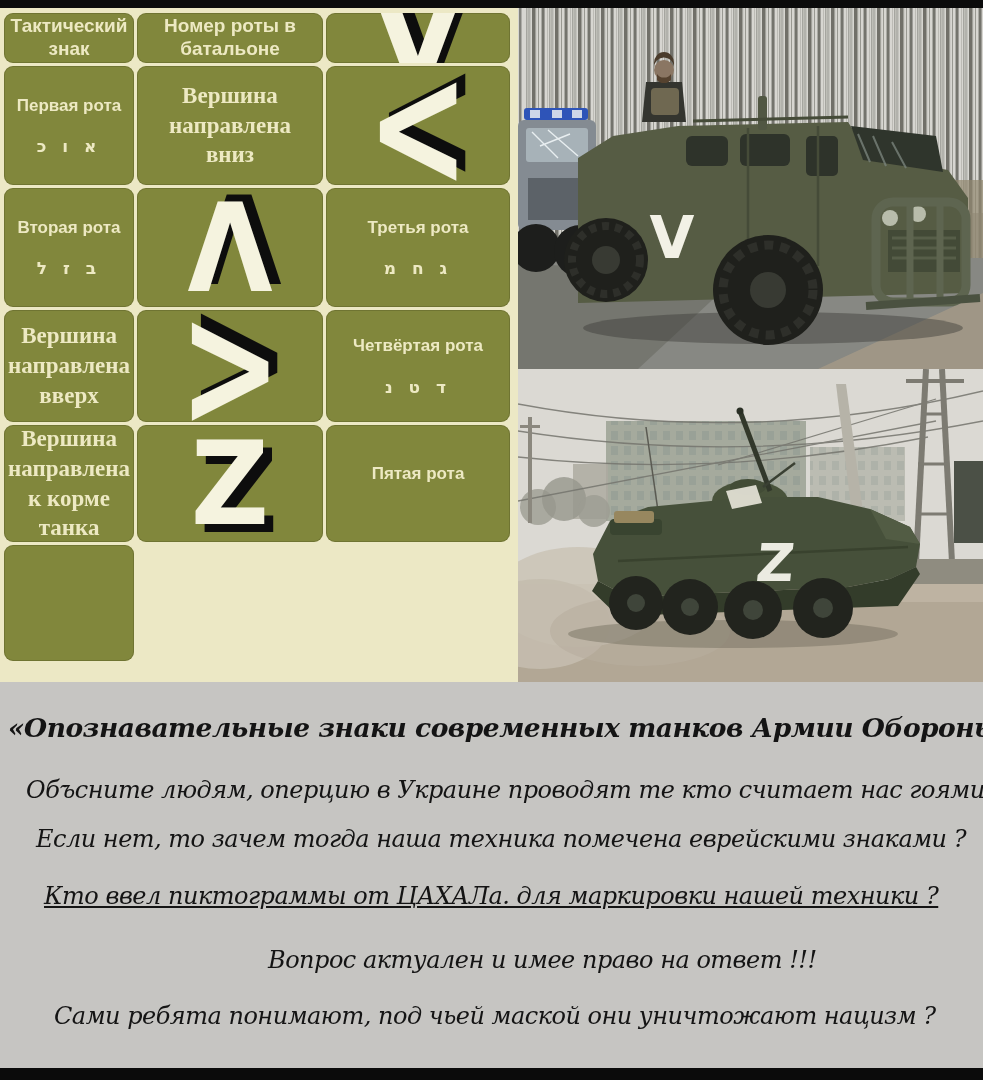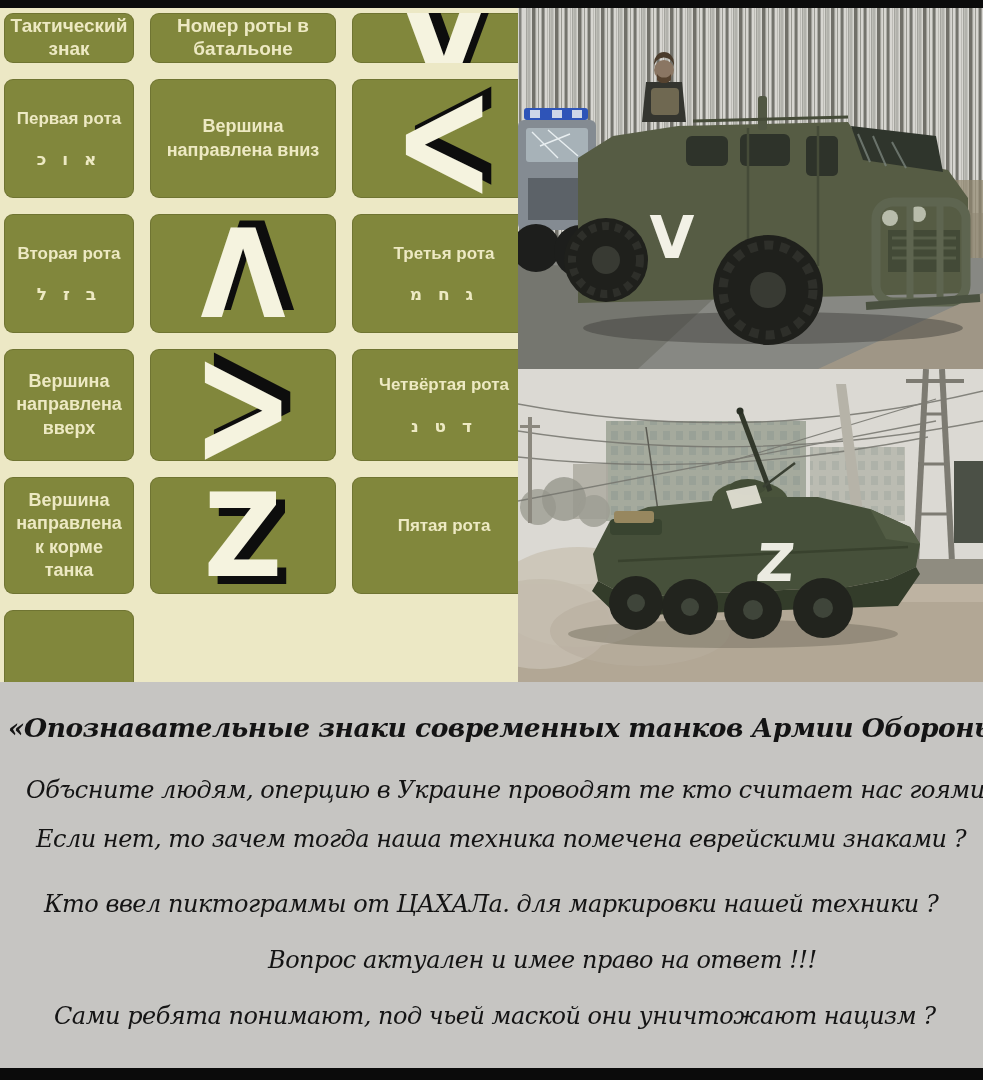--- a/index.html
+++ b/index.html
@@ -8,29 +8,29 @@
   .page { position:relative; width:983px; height:1080px; background:#0b0b0b; overflow:hidden; }
 
   .bar { position:absolute; left:0; width:983px; background:#0b0b0b; }
   .bar.top { top:0; height:8px; }
   .bar.bottom { top:1068px; height:12px; }
 
   
   .table-panel { position:absolute; left:0; top:8px; width:518px; height:674px;
                  background:#ece8c5; padding:5px 4px; }
   .grid { display:grid; grid-template-columns:130px 186px 184px;
-          grid-template-rows:50px 119px 119px 112px 117px 116px; gap:16px; }
+          grid-template-rows:50px 119px 119px 112px 117px 116px; gap:3px; }
   .cell { background:#81873c; border-radius:9px; color:#ede9c3;
           display:flex; flex-direction:column; align-items:center; justify-content:center;
           text-align:center; font-weight:bold; padding:3px 6px;
           box-shadow: inset 0 0 0 1px rgba(60,60,20,.25); }
   .cell.hdr  { font-size:19px; line-height:1.2; }
   .company   { font-size:17px; line-height:1.25; }
   .hebrew    { font-size:17px; font-family:"DejaVu Sans", sans-serif; letter-spacing:5px; margin-top:20px; }
-  .cell.note { font-size:18px; line-height:1.3; }
+  .cell.note { font-size:23px; line-height:1.3;font-family:Liberation Serif, serif; }
   .cell.sym  { font-family:"DejaVu Sans", sans-serif; color:#f5f3df; overflow:hidden; }
   .cell.sym span { display:block; font-weight:bold; }
   .sym-v  span { font-size:116px; line-height:1; text-shadow:10px -6px 0 #0d0d0d; }
   .sym-lt span { font-size:122px; line-height:1; transform:scaleY(1.42); text-shadow:9px -6px 0 #0d0d0d; }
   .sym-up span { font-size:110px; line-height:1; transform:scaleY(1.12); text-shadow:9px -6px 0 #0d0d0d; }
   .sym-gt span { font-size:122px; line-height:1; transform:scaleY(1.42); text-shadow:9px -6px 0 #0d0d0d; }
   .sym-z  span { font-size:108px; line-height:1; transform:scaleY(1.08); text-shadow:9px 7px 0 #0d0d0d; }
 
   
   .photo { position:absolute; left:518px; width:465px; overflow:hidden; }
@@ -39,21 +39,21 @@
   svg { display:block; }
 
   
   .caption { position:absolute; left:0; top:682px; width:983px; height:386px;
              background:#c6c5c2; color:#141414;
              font-family:"DejaVu Serif", serif; font-style:italic; }
   .cap { position:absolute; white-space:nowrap; font-size:24px; letter-spacing:-0.5px; }
   .cap.title { font-weight:bold; font-size:26.5px; left:8px; top:30px; }
   .c1 { left:26px;  top:94px;  }
   .c2 { left:36px;  top:143px; }
-  .c3 { left:44px;  top:208px; }
+  .c3 { left:44px;  top:200px;text-decoration:underline; }
   .c4 { left:268px; top:264px; }
   .c5 { left:54px;  top:320px; }
 </style>
 </head>
 <body>
 
 <div class="page">
 
   <div class="bar top"></div>
 

